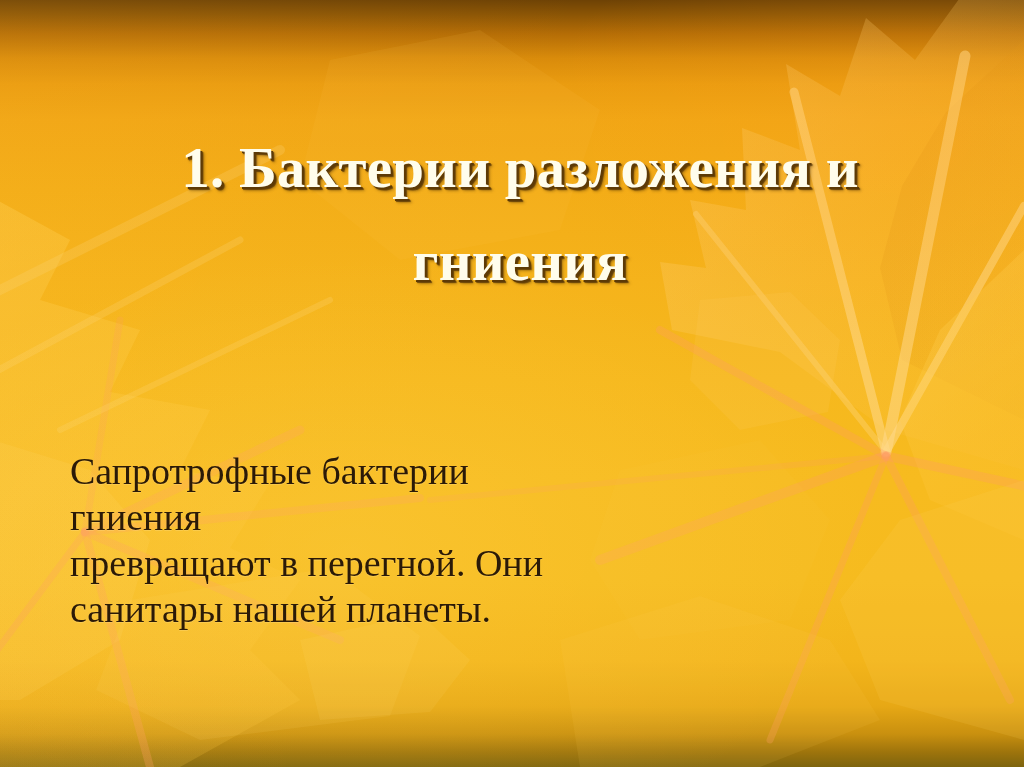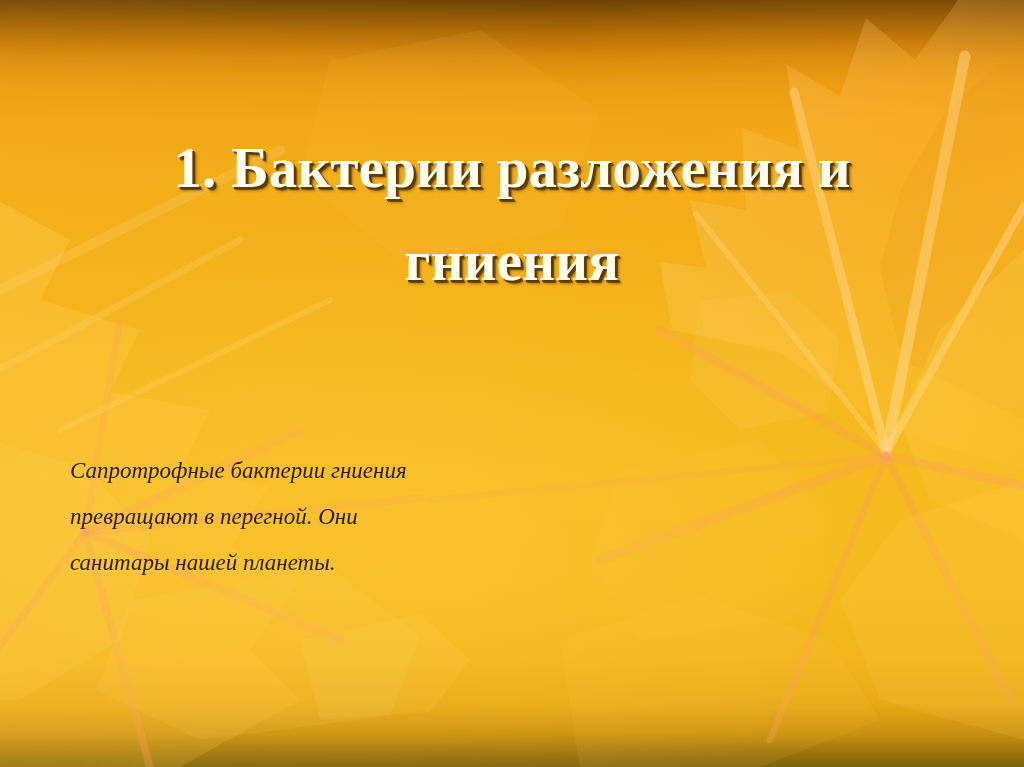--- a/index.html
+++ b/index.html
@@ -57,21 +57,21 @@
   .bg-leaves svg { display: block; width: 1024px; height: 767px; }
 
   
   .content {
     position: absolute;
     inset: 0;
   }
 
   .slide-title {
     position: absolute;
-    left: 60px;
+    left: 68px;
     top: 84px;
     width: 904px;
     text-align: center;
     font-size: 57px;
     line-height: 1.62;
     font-weight: 700;
     color: #FFFDEC;
     letter-spacing: .2px;
     text-shadow:
       2px 2px 0px #5d3a06,
@@ -90,26 +90,25 @@
     color: #2b1a07;
     white-space: pre-line;
     text-shadow: 0 1px 0 rgba(255,225,150,.28);
   }
 
   .body-text-2 {
     position: absolute;
     left: 70px;
     top: 448px;
     width: 520px;
-    font-size: 23px;
+    font-size: 38px;
     line-height: 46px;
     color: #2b1a07;
     white-space: pre-line;
     text-shadow: 0 1px 0 rgba(255,225,150,.28);
-    font-style: italic;
   }
 
   .note-block {
     position: absolute;
     left: 483px;
     top: 563px;
     width: 500px;
     font-size: 22.5px;
     line-height: 31px;
     font-weight: 700;

